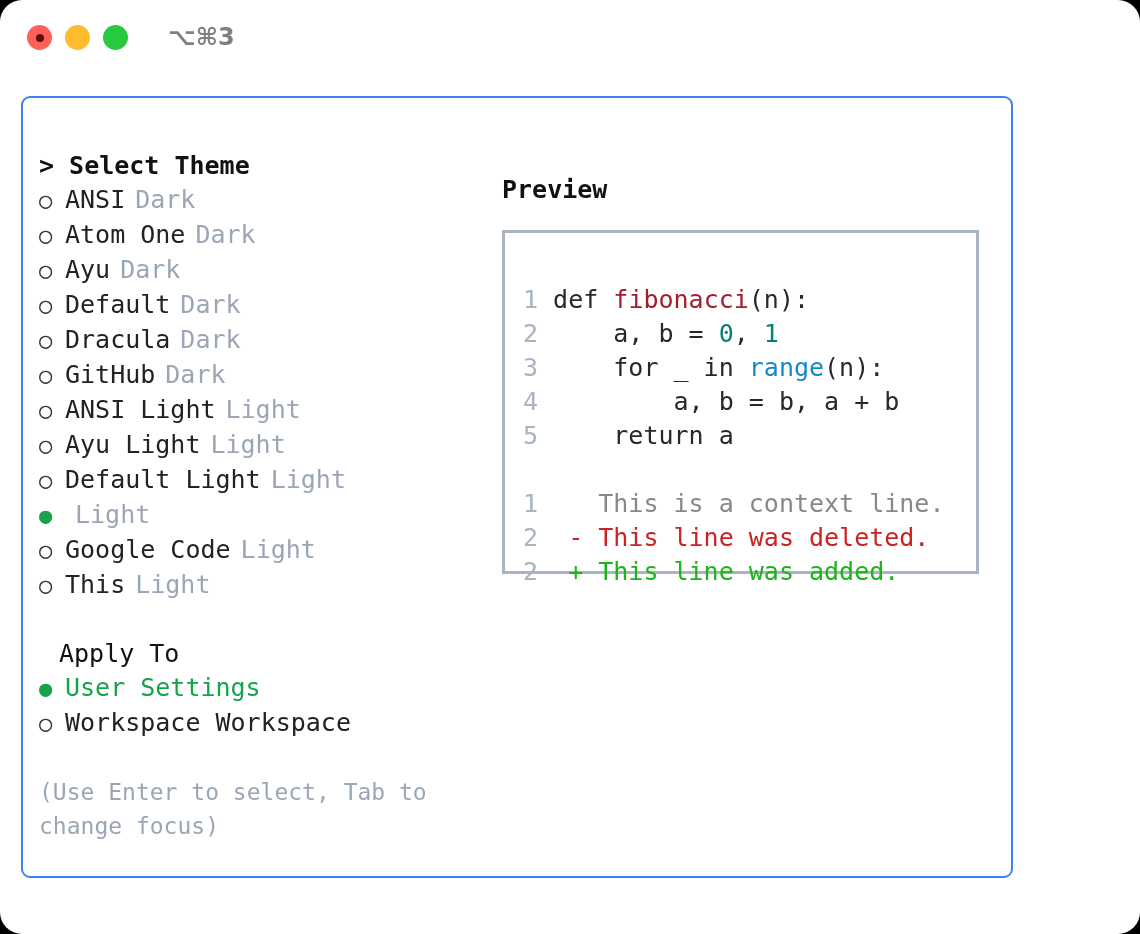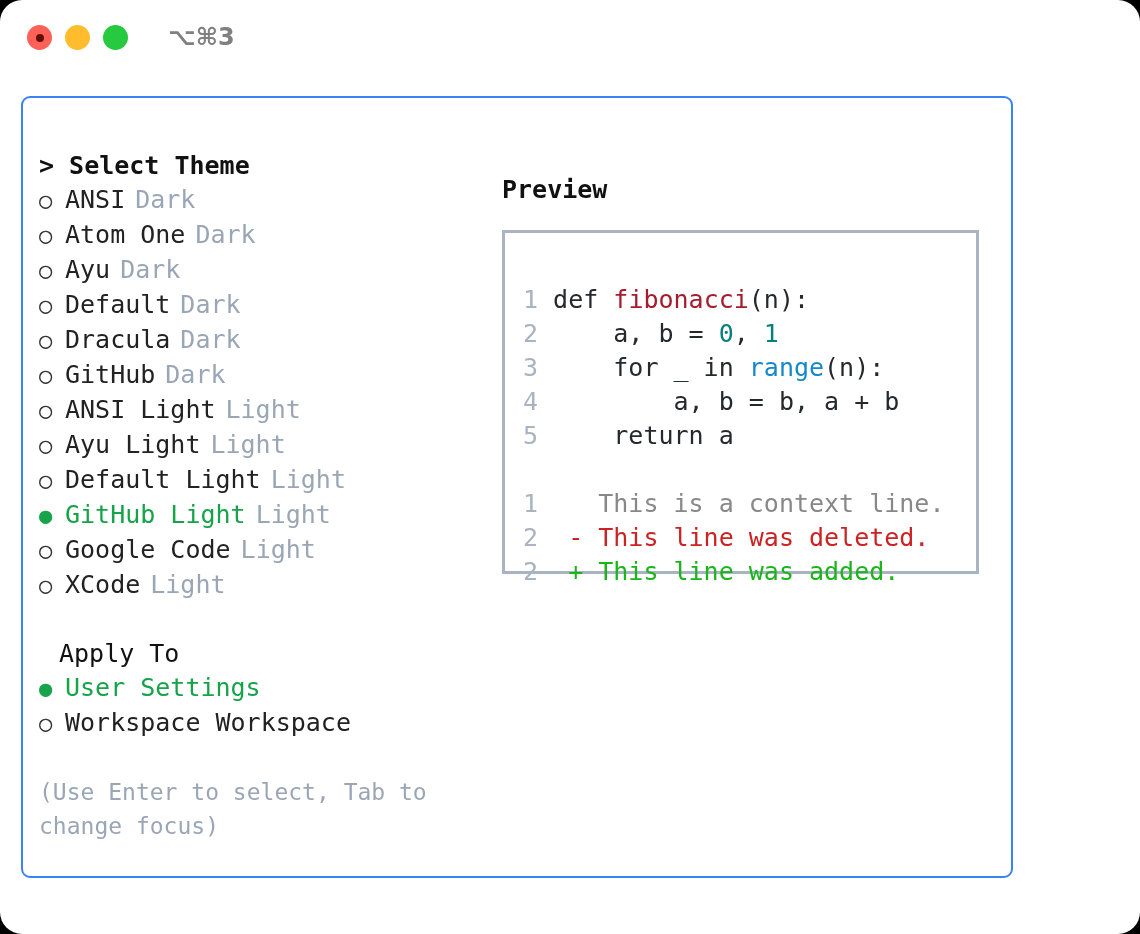--- a/index.html
+++ b/index.html
@@ -226,23 +226,23 @@
         <ul class="list" id="theme-list">
             <li class="row"><span class="bullet">○</span><span class="row-label">ANSI</span><span class="row-tag">Dark</span></li>
             <li class="row"><span class="bullet">○</span><span class="row-label">Atom One</span><span class="row-tag">Dark</span></li>
             <li class="row"><span class="bullet">○</span><span class="row-label">Ayu</span><span class="row-tag">Dark</span></li>
             <li class="row"><span class="bullet">○</span><span class="row-label">Default</span><span class="row-tag">Dark</span></li>
             <li class="row"><span class="bullet">○</span><span class="row-label">Dracula</span><span class="row-tag">Dark</span></li>
             <li class="row"><span class="bullet">○</span><span class="row-label">GitHub</span><span class="row-tag">Dark</span></li>
             <li class="row"><span class="bullet">○</span><span class="row-label">ANSI Light</span><span class="row-tag">Light</span></li>
             <li class="row"><span class="bullet">○</span><span class="row-label">Ayu Light</span><span class="row-tag">Light</span></li>
             <li class="row"><span class="bullet">○</span><span class="row-label">Default Light</span><span class="row-tag">Light</span></li>
-            <li class="row is-selected"><span class="bullet selected">●</span><span class="row-label">GitHub Light</span><span class="row-tag">Light</span></li>
+            <li class="row is-selected"><span class="bullet selected">●</span><span class="row-tag">Light</span></li>
             <li class="row"><span class="bullet">○</span><span class="row-label">Google Code</span><span class="row-tag">Light</span></li>
-            <li class="row"><span class="bullet">○</span><span class="row-label">XCode</span><span class="row-tag">Light</span></li>
+            <li class="row"><span class="bullet">○</span><span class="row-label">This</span><span class="row-tag">Light</span></li>
           </ul>
 
         <div class="spacer-line"></div>
 
         <div class="apply-title">Apply To</div>
 
         <ul class="list" id="apply-list">
             <li class="row is-selected"><span class="bullet selected">●</span><span class="row-label">User Settings</span></li>
             <li class="row"><span class="bullet">○</span><span class="row-label">Workspace Workspace</span></li>
           </ul>

